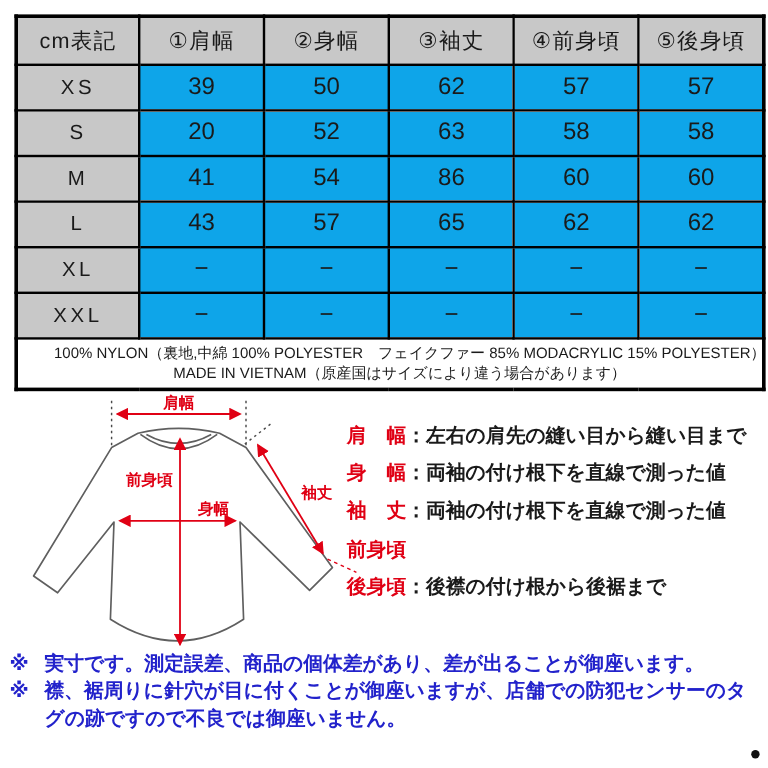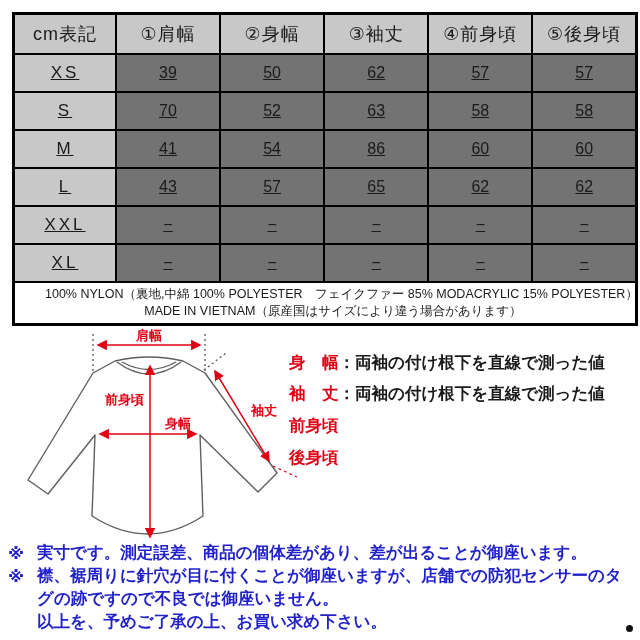--- a/index.html
+++ b/index.html
@@ -11,24 +11,24 @@
   table.size-chart {
     position:absolute; left:12px; top:12px; width:626px;
     border-collapse:collapse; table-layout:fixed;
     border:3px solid #000;
   }
   table.size-chart td, table.size-chart th {
     border:2px solid #000; text-align:center; vertical-align:middle;
     font-weight:normal; overflow:hidden;
   }
   tr.hdr { height:40px; }
-  tr.datarow { height:38px;text-decoration:underline; }
+  tr.datarow { height:38px; }
   .hdr th { background:#c8c8c8; font-size:18px; letter-spacing:1px; }
   td.size-cell { background:#c8c8c8; font-size:17px; letter-spacing:3px; }
-  td.val-cell { background:#737373; font-size:16px; }
+  td.val-cell { background:#0ea5e9; font-size:20px; }
   tr.material-row { height:40px; }
   td.material-cell { background:#fff; text-align:left; padding:3px 6px 3px 22px; }
   .material-line { font-size:12.5px; line-height:17px; white-space:nowrap; letter-spacing:0; }
   .material-line.first { padding-left:8px; }
 
   
   svg.garment { position:absolute; left:0; top:328px; }
   .shirt { fill:none; stroke:#5f5f5f; stroke-width:1.4; stroke-linejoin:round; }
   .redline { stroke:#e00014; stroke-width:1.5; fill:none; }
   .reddash { stroke:#e00014; stroke-width:1.2; fill:none; stroke-dasharray:3,3; }
@@ -75,21 +75,21 @@
     <tr class="datarow">
       <td class="size-cell">XS</td>
       <td class="val-cell">39</td>
       <td class="val-cell">50</td>
       <td class="val-cell">62</td>
       <td class="val-cell">57</td>
       <td class="val-cell">57</td>
     </tr>
     <tr class="datarow">
       <td class="size-cell">S</td>
-      <td class="val-cell">70</td>
+      <td class="val-cell">20</td>
       <td class="val-cell">52</td>
       <td class="val-cell">63</td>
       <td class="val-cell">58</td>
       <td class="val-cell">58</td>
     </tr>
     <tr class="datarow">
       <td class="size-cell">M</td>
       <td class="val-cell">41</td>
       <td class="val-cell">54</td>
       <td class="val-cell">86</td>
@@ -98,29 +98,29 @@
     </tr>
     <tr class="datarow">
       <td class="size-cell">L</td>
       <td class="val-cell">43</td>
       <td class="val-cell">57</td>
       <td class="val-cell">65</td>
       <td class="val-cell">62</td>
       <td class="val-cell">62</td>
     </tr>
     <tr class="datarow">
-      <td class="size-cell">XXL</td>
+      <td class="size-cell">XL</td>
       <td class="val-cell">−</td>
       <td class="val-cell">−</td>
       <td class="val-cell">−</td>
       <td class="val-cell">−</td>
       <td class="val-cell">−</td>
     </tr>
     <tr class="datarow">
-      <td class="size-cell">XL</td>
+      <td class="size-cell">XXL</td>
       <td class="val-cell">−</td>
       <td class="val-cell">−</td>
       <td class="val-cell">−</td>
       <td class="val-cell">−</td>
       <td class="val-cell">−</td>
     </tr>
     <tr class="material-row">
       <td class="material-cell" colspan="6">
         <div class="material-line first">100% NYLON（裏地,中綿 100% POLYESTER　フェイクファー 85% MODACRYLIC 15% POLYESTER）</div>
         <div class="material-line">MADE IN VIETNAM（原産国はサイズにより違う場合があります）</div>
@@ -151,42 +151,41 @@
     <line class="redline" x1="215" y1="43" x2="269" y2="133" marker-start="url(#ar)" marker-end="url(#ar)"></line>
 
     <text class="svglabel" x="149" y="12" text-anchor="middle">肩幅</text>
     <text class="svglabel" x="144" y="76" text-anchor="end">前身頃</text>
     <text class="svglabel" x="178" y="100" text-anchor="middle">身幅</text>
     <text class="svglabel" x="264" y="87" text-anchor="middle">袖丈</text>
   </svg>
 
   <div class="definitions">
     <div class="def-row">
+      <span class="def-term">肩　幅</span><span class="def-desc">：左右の肩先の縫い目から縫い目まで</span>
+    </div>
+    <div class="def-row">
       <span class="def-term">身　幅</span><span class="def-desc">：両袖の付け根下を直線で測った値</span>
     </div>
     <div class="def-row">
       <span class="def-term">袖　丈</span><span class="def-desc">：両袖の付け根下を直線で測った値</span>
     </div>
     <div class="def-row">
       <span class="def-term">前身頃</span>
     </div>
     <div class="def-row">
-      <span class="def-term">後身頃</span>
+      <span class="def-term">後身頃</span><span class="def-desc">：後襟の付け根から後裾まで</span>
     </div>
   </div>
 
   <div class="notes">
     <div class="note">
       <span class="marker">※</span>
       <span class="ntext">実寸です。測定誤差、商品の個体差があり、差が出ることが御座います。</span>
     </div>
     <div class="note">
       <span class="marker">※</span>
       <span class="ntext">襟、裾周りに針穴が目に付くことが御座いますが、店舗での防犯センサーのタグの跡ですので不良では御座いません。</span>
     </div>
-    <div class="note">
-      <span class="marker"></span>
-      <span class="ntext">以上を、予めご了承の上、お買い求め下さい。</span>
-    </div>
   </div>
 
   <div class="page-dot"></div>
 </div>
 
 </body></html>

